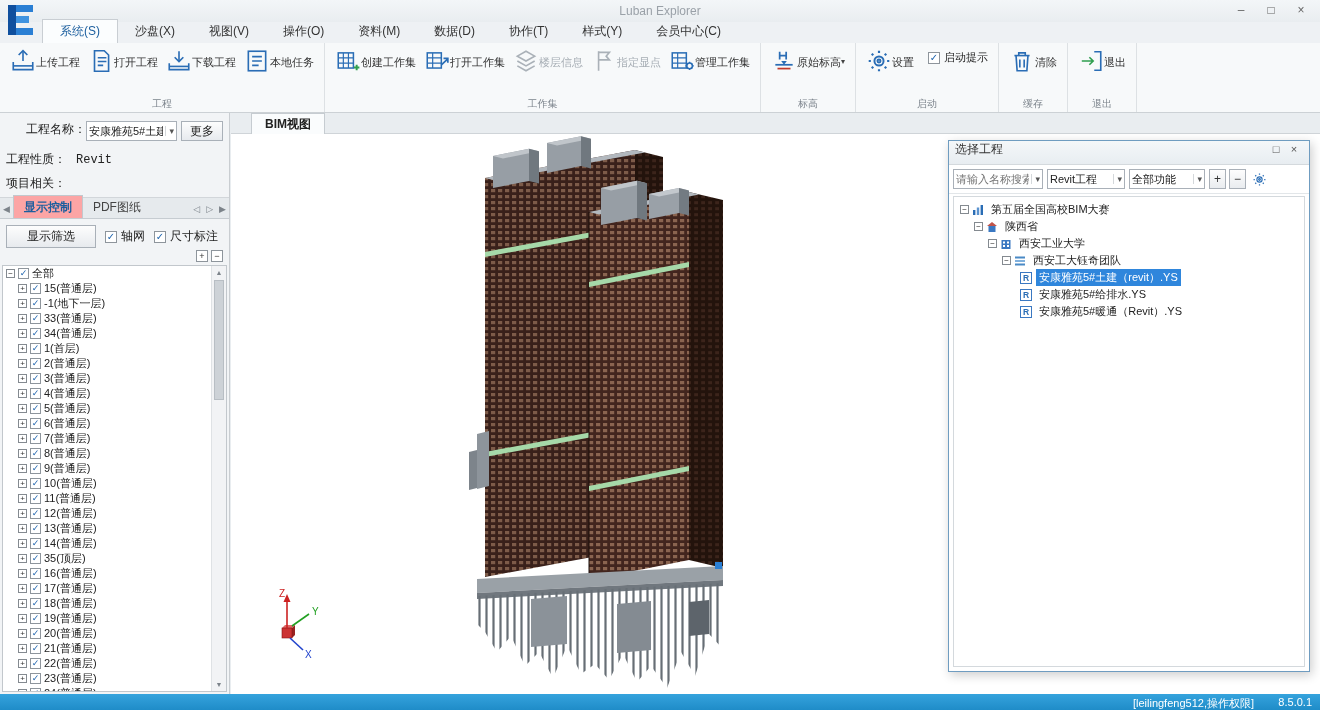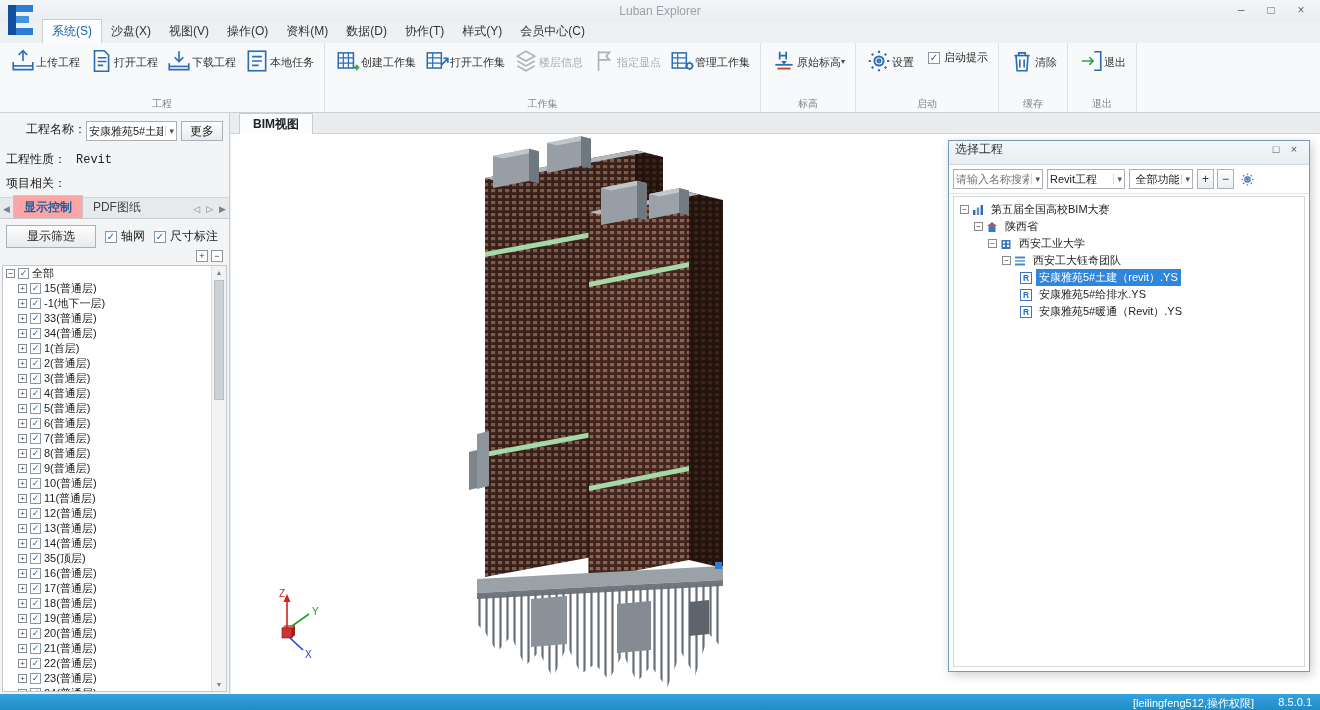--- a/index.html
+++ b/index.html
@@ -8,21 +8,21 @@
 
 
 .titlebar{position:absolute;left:0;top:0;right:0;height:22px;background:linear-gradient(#f3f6f8,#e9edf0);}
 .title-text{position:absolute;left:0;right:0;top:4px;text-align:center;color:#9aa1a8;font-size:12px;}
 .win-controls{position:absolute;right:4px;top:0;height:22px;display:flex;z-index:20;}
 .win-btn{width:30px;height:20px;display:flex;align-items:center;justify-content:center;color:#666;font-size:12px;}
 .app-logo{position:absolute;left:6px;top:3px;width:30px;height:34px;z-index:30;}
 
 
 .menubar{position:absolute;left:0;top:22px;right:0;height:21px;background:#eef1f4;display:flex;align-items:flex-end;padding-left:42px;}
-.menu-item{padding:3px 9px;font-size:12px;color:#333;white-space:nowrap;}
+.menu-item{padding:3px 17px;font-size:12px;color:#333;white-space:nowrap;}
 .menu-item.active{background:#fbfdfe;border:1px solid #c9ced3;border-bottom:none;color:#1b5e9e;}
 
 
 .ribbon{position:absolute;left:0;top:43px;right:0;height:70px;background:#f7f9fa;border-bottom:1px solid #ccd1d5;display:flex;}
 .rgroup{position:relative;display:flex;align-items:flex-start;padding:3px 6px 13px 6px;border-right:1px solid #dde1e4;}
 .rgroup-label{position:absolute;bottom:1px;left:0;right:0;text-align:center;font-size:10px;color:#7c848c;}
 .rbtn{display:flex;flex-direction:row;align-items:center;padding:2px 4px;min-width:46px;}
 .ric{width:26px;height:26px;color:#2a6db5;}
 .rlabel{font-size:11px;margin-top:2px;color:#333;white-space:nowrap;}
 .rbtn.disabled .ric{color:#aab1b8;}
@@ -61,35 +61,35 @@
 .cbs{width:11px;height:11px;border:1px solid #8e959c;background:#fff;display:inline-flex;align-items:center;justify-content:center;margin-right:3px;flex:none;}
 .cbs .ck{font-size:9px;}
 .vscroll{position:absolute;top:0;right:0;width:15px;bottom:0;background:#f2f3f5;border-left:1px solid #dfe2e5;}
 .vs-arrow{height:13px;text-align:center;font-size:7px;color:#7c838a;line-height:13px;}
 .vs-thumb{position:absolute;top:14px;left:2px;right:2px;height:120px;background:#cdd2d7;border:1px solid #b8bec4;}
 .vs-arrow.bottom{position:absolute;bottom:0;left:0;right:0;}
 
 
 .viewport{position:absolute;left:231px;top:113px;right:0;bottom:16px;background:#fff;}
 .vp-tabstrip{height:21px;background:#e9edf0;border-bottom:1px solid #cfd4d8;}
-.vp-tab{display:inline-block;margin-left:8px;padding:2px 13px 3px 13px;background:#fafcfd;border:1px solid #c6ccd1;border-bottom:none;font-weight:bold;font-size:12px;color:#222;}
+.vp-tab{display:inline-block;margin-left:20px;padding:2px 13px 3px 13px;background:#fafcfd;border:1px solid #c6ccd1;border-bottom:none;font-weight:bold;font-size:12px;color:#222;}
 .vp-canvas{position:absolute;left:0;top:21px;right:0;bottom:0;background:#fff;}
 .vp-canvas svg{position:absolute;left:0;top:0;width:100%;height:100%;}
 
 
 .floatpanel{position:absolute;left:948px;top:140px;width:362px;height:532px;background:#fff;border:1px solid #6f9cc0;box-shadow:2px 3px 10px rgba(0,0,0,.2);z-index:40;}
 .fp-titlebar{height:24px;background:linear-gradient(#f4f7f9,#e8edf1);border-bottom:1px solid #d4d9dd;display:flex;align-items:flex-start;padding:0 6px;font-size:12px;color:#333;}
 .fp-btns{margin-left:auto;display:flex;}
 .fp-btn{width:18px;height:16px;display:flex;align-items:center;justify-content:center;color:#555;font-size:11px;}
 .fp-toolbar{display:flex;align-items:center;padding:4px 4px;border-bottom:1px solid #e2e6e9;}
 .sp-combo{height:20px;border:1px solid #a9b0b8;background:#fff;font-size:11px;display:flex;align-items:center;padding:0 2px;margin-right:4px;overflow:hidden;}
 .sp-search{width:90px;color:#888;}
 .sp-search input{border:none;outline:none;width:100%;font-size:11px;font-family:inherit;color:#555;background:transparent;}
 .sp-type{width:78px;}
-.sp-func{width:64px;text-align:right;}
+.sp-func{width:76px;}
 .sp-mini{width:17px;height:20px;border:1px solid #a9b0b8;background:linear-gradient(#fdfdfd,#e9ecef);font-size:12px;line-height:18px;text-align:center;color:#333;margin-right:3px;}
 .sp-gear{width:20px;height:20px;border:1px solid transparent;display:flex;align-items:center;justify-content:center;}
 .fp-tree{position:absolute;top:55px;left:4px;right:4px;bottom:4px;border:1px solid #d4d9dd;overflow:hidden;padding:4px 2px;}
 .ntrow{height:17px;display:flex;align-items:center;font-size:11px;white-space:nowrap;}
 .nicon{width:12px;height:12px;margin-right:4px;flex:none;}
 .nlabel{padding:1px 3px;}
 .nlabel.selected{background:#2f86dc;color:#fff;}
 .ind0{padding-left:4px;}.ind1{padding-left:18px;}.ind2{padding-left:32px;}.ind3{padding-left:46px;}.ind4{padding-left:64px;}
 
 

